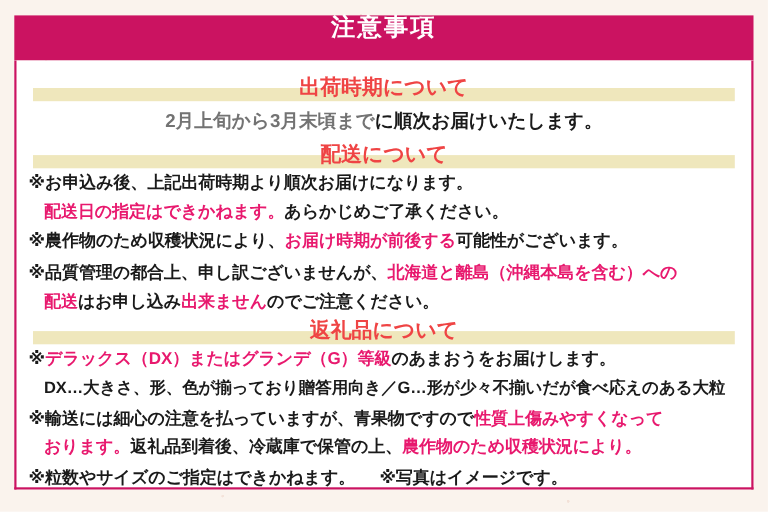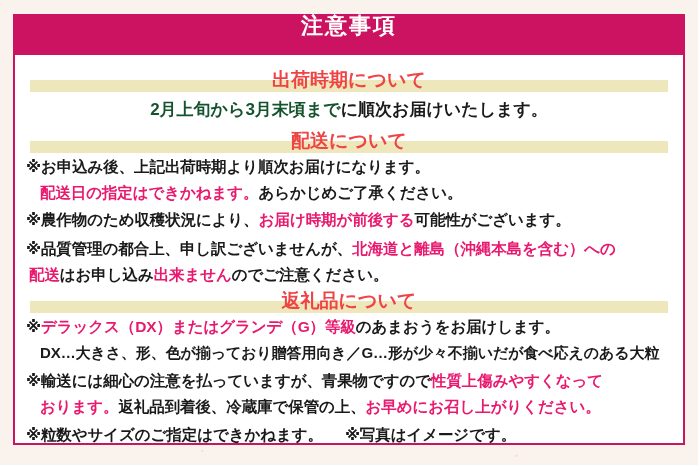--- a/index.html
+++ b/index.html
@@ -122,21 +122,21 @@
     left: 0;
     width: 668px;
     text-align: center;
     font-family: "Liberation Sans", "DejaVu Sans", sans-serif;
     font-weight: bold;
     font-size: 17px;
     line-height: 1;
     color: #1a1a1a;
     white-space: nowrap;
   }
-  .lead .hl { color: #14532d; }
+  .lead .hl { color: #737373; }
 </style>
 </head>
 <body>
 
 <div id="page">
 
   <div id="notice-header">
     <span class="title">注意事項</span>
   </div>
 
@@ -163,41 +163,41 @@
       <span class="hl">配送日の指定はできかねます。</span><span>あらかじめご了承ください。</span>
     </div>
 
     <div class="line" style="left:11px; top:157px;">
       <span>※農作物のため収穫状況により、</span><span class="hl">お届け時期が前後する</span><span>可能性がございます。</span>
     </div>
 
     <div class="line" style="left:11px; top:186px;">
       <span>※品質管理の都合上、申し訳ございませんが、</span><span class="hl">北海道と離島（沖縄本島を含む）への</span>
     </div>
-    <div class="line indent" style="left:0; top:212px;">
+    <div class="line indent" style="left:11px; top:212px;">
       <span class="hl">配送</span><span>はお申し込み</span><span class="hl">出来ません</span><span>のでご注意ください。</span>
     </div>
 
     <div class="section-heading" style="top:236px;">
       <span class="band"></span>
       <span class="htxt">返礼品について</span>
     </div>
 
     <div class="line" style="left:11px; top:264px;">
       <span>※</span><span class="hl">デラックス（DX）またはグランデ（G）等級</span><span>のあまおうをお届けします。</span>
     </div>
     <div class="line small indent" style="left:11px; top:290px;">
       <span>DX…大きさ、形、色が揃っており贈答用向き／G…形が少々不揃いだが食べ応えのある大粒</span>
     </div>
 
     <div class="line" style="left:11px; top:318px;">
       <span>※輸送には細心の注意を払っていますが、青果物ですので</span><span class="hl">性質上傷みやすくなって</span>
     </div>
     <div class="line indent" style="left:11px; top:344px;">
-      <span class="hl">おります。</span><span>返礼品到着後、冷蔵庫で保管の上、</span><span class="hl">お早めにお召し上がりください。</span>
+      <span class="hl">おります。</span><span>返礼品到着後、冷蔵庫で保管の上、</span><span class="hl">農作物のため収穫状況により。</span>
     </div>
 
     <div class="line" style="left:11px; top:372px;">
       <span>※粒数やサイズのご指定はできかねます。</span><span style="display:inline-block; width:22px;"></span><span>※写真はイメージです。</span>
     </div>
 
   </div>
 </div>
 
 </body></html>

